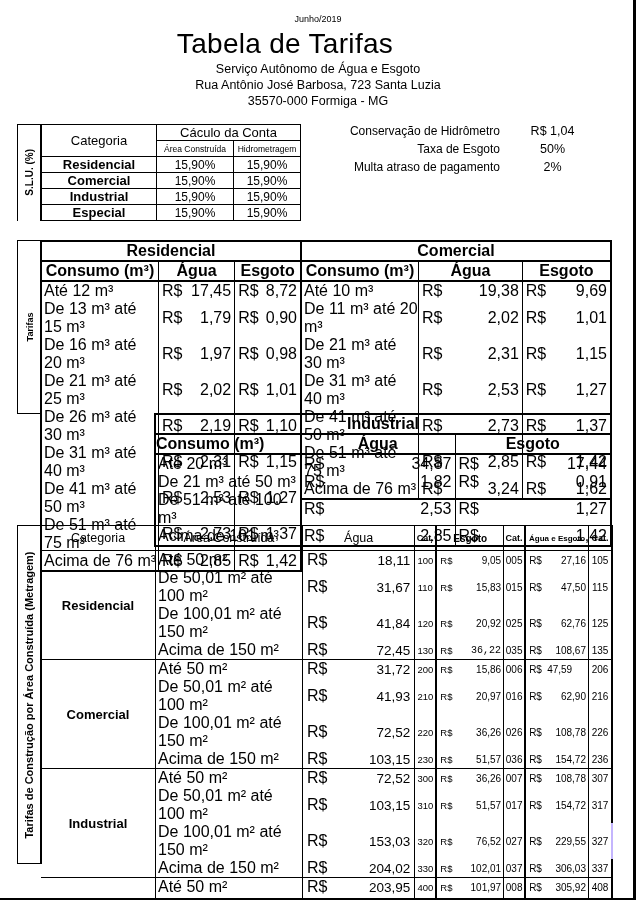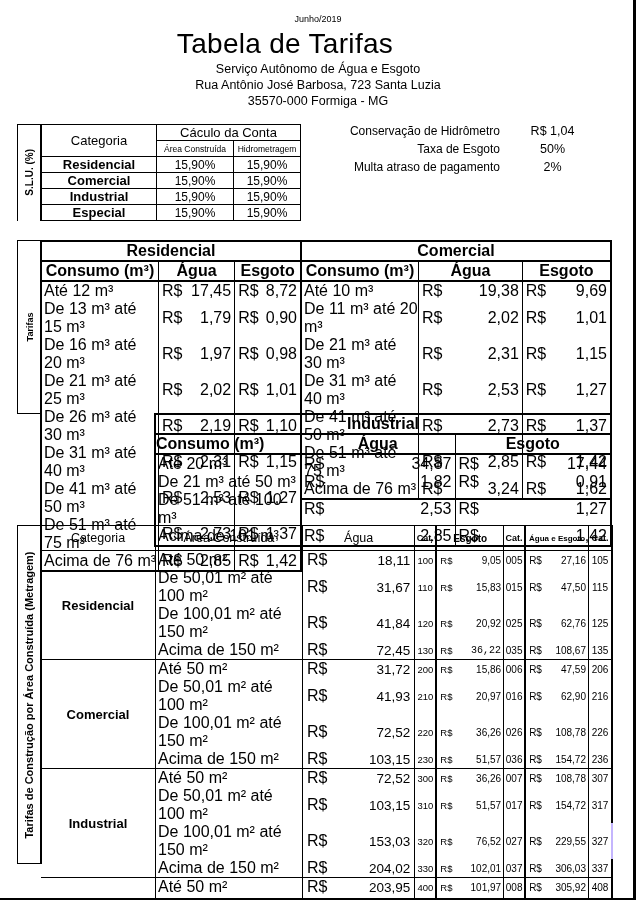--- a/index.html
+++ b/index.html
@@ -357,21 +357,21 @@
       <tr>
         <td style="text-align:center;font-weight:bold;font-size:13px;border-right:1px solid #000;border-bottom:1px solid #000;" rowspan="4">Comercial</td>
         <td style="padding-left:2px;border-right:1px solid #000;">Até 50 m²</td>
         <td style="padding-left:4px;width:22px;">R$</td>
         <td style="text-align:right;padding-right:4px;font-size:13.5px;border-right:1px solid #000;">31,72</td>
         <td style="text-align:center;font-size:9.5px;border-right:2px solid #000;">200</td>
         <td style="padding-left:3px;font-size:9.5px;width:18px;">R$</td>
         <td style="text-align:right;padding-right:2px;font-size:10px;border-right:1px solid #000;">15,86</td>
         <td style="text-align:center;font-size:10px;border-right:2px solid #000;">006</td>
         <td style="padding-left:3px;font-size:10px;width:18px;">R$</td>
-        <td style="text-align:right;padding-right:2px;font-size:10px;border-right:1px solid #000;">47,59</td>
+        <td style="text-align:left;padding-right:2px;font-size:10px;border-right:1px solid #000;">47,59</td>
         <td style="text-align:center;font-size:10px;border-right:2px solid #000;">206</td>
       </tr>
       <tr>
         <td style="padding-left:2px;border-right:1px solid #000;">De 50,01 m² até 100 m²</td>
         <td style="padding-left:4px;width:22px;">R$</td>
         <td style="text-align:right;padding-right:4px;font-size:13.5px;border-right:1px solid #000;">41,93</td>
         <td style="text-align:center;font-size:9.5px;border-right:2px solid #000;">210</td>
         <td style="padding-left:3px;font-size:9.5px;width:18px;">R$</td>
         <td style="text-align:right;padding-right:2px;font-size:10px;border-right:1px solid #000;">20,97</td>
         <td style="text-align:center;font-size:10px;border-right:2px solid #000;">016</td>

